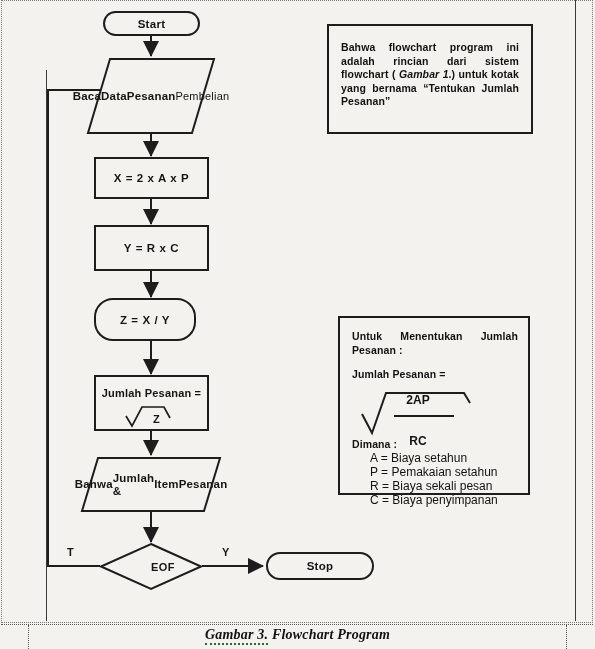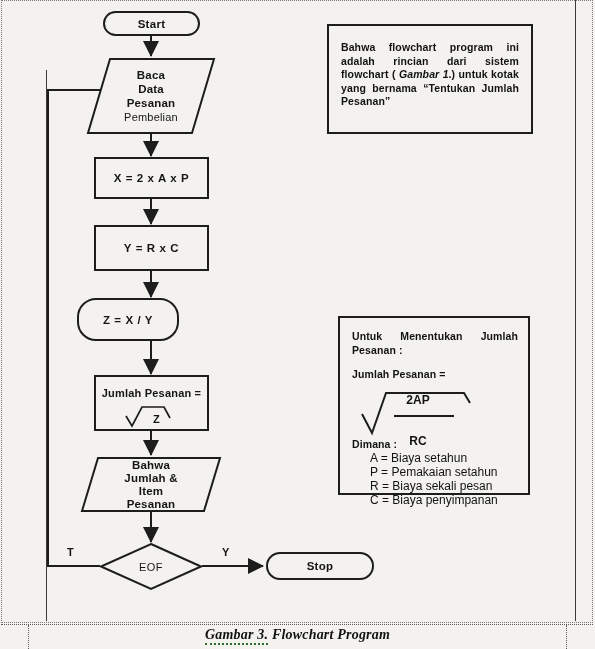--- a/index.html
+++ b/index.html
@@ -99,37 +99,37 @@
   }
   .io-wrap {
     position: absolute;
   }
   .io-wrap svg { display:block; }
   .io-text {
     position: absolute;
     left: 0; top: 0;
     width: 100%; height: 100%;
     display: flex;
-    flex-direction: column;
+    flex-direction: row;
     align-items: center;
     justify-content: center;
     font-size: 11.5px;
     font-weight: bold;
     line-height: 14px;
     color: #151515;
     letter-spacing: 0.2px;
   }
   .io-text .sub { font-weight: normal; font-size: 11px; }
   .dec-wrap { position: absolute; }
   .dec-wrap svg { display: block; }
   .dec-text {
     position: absolute;
-    left: 0; top: 0; width: 100%; height: 100%;
+    left: 12px; top: 0; width: 100%; height: 100%;
     display: flex; align-items: center; justify-content: center;
-    font-size: 11px; font-weight: normal; color: #151515;
+    font-size: 11px; font-weight: bold; color: #151515;
     letter-spacing: 0.5px;
   }
 
   
   .wires {
     position: absolute;
     left: 0; top: 0;
     width: 595px; height: 649px;
     pointer-events: none;
   }
@@ -238,21 +238,21 @@
   </div>
 
   <div class="node proc" style="left:94px; top:157px; width:115px; height:42px;">
     <span>X = 2 x A x P</span>
   </div>
 
   <div class="node proc" style="left:94px; top:225px; width:115px; height:46px;">
     <span>Y = R x C</span>
   </div>
 
-  <div class="node proc" style="left:77px; top:298px; width:102px; height:43px;border-radius:19px;">
+  <div class="node proc" style="left:94px; top:298px; width:102px; height:43px;border-radius:19px;">
     <span>Z =  X / Y</span>
   </div>
 
   <div class="jp-box" style="left:94px; top:375px; width:115px; height:56px;">
     <div class="jp-label">Jumlah Pesanan =</div>
     <svg class="jp-rad" width="56" height="24" viewBox="0 0 56 24">
       <path d="M2,12 L8,22 L18,3 L40,3 L46,14" fill="none" stroke="#1d1d1d" stroke-width="1.7"></path>
     </svg>
     <div style="position:absolute; left:57px; top:36px; font-size:11px; font-weight:bold; color:#151515;">Z</div>
   </div>

